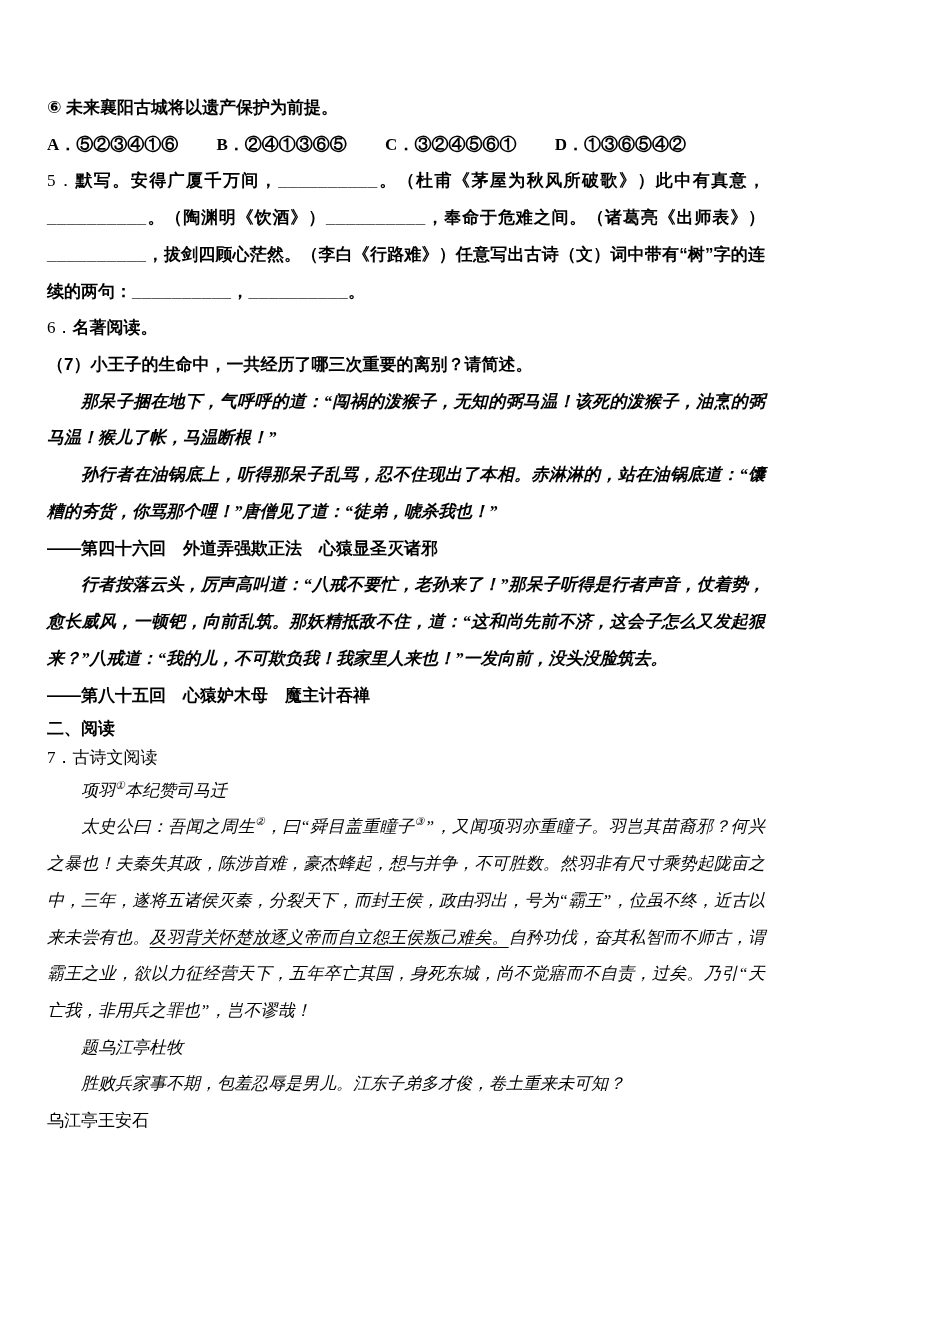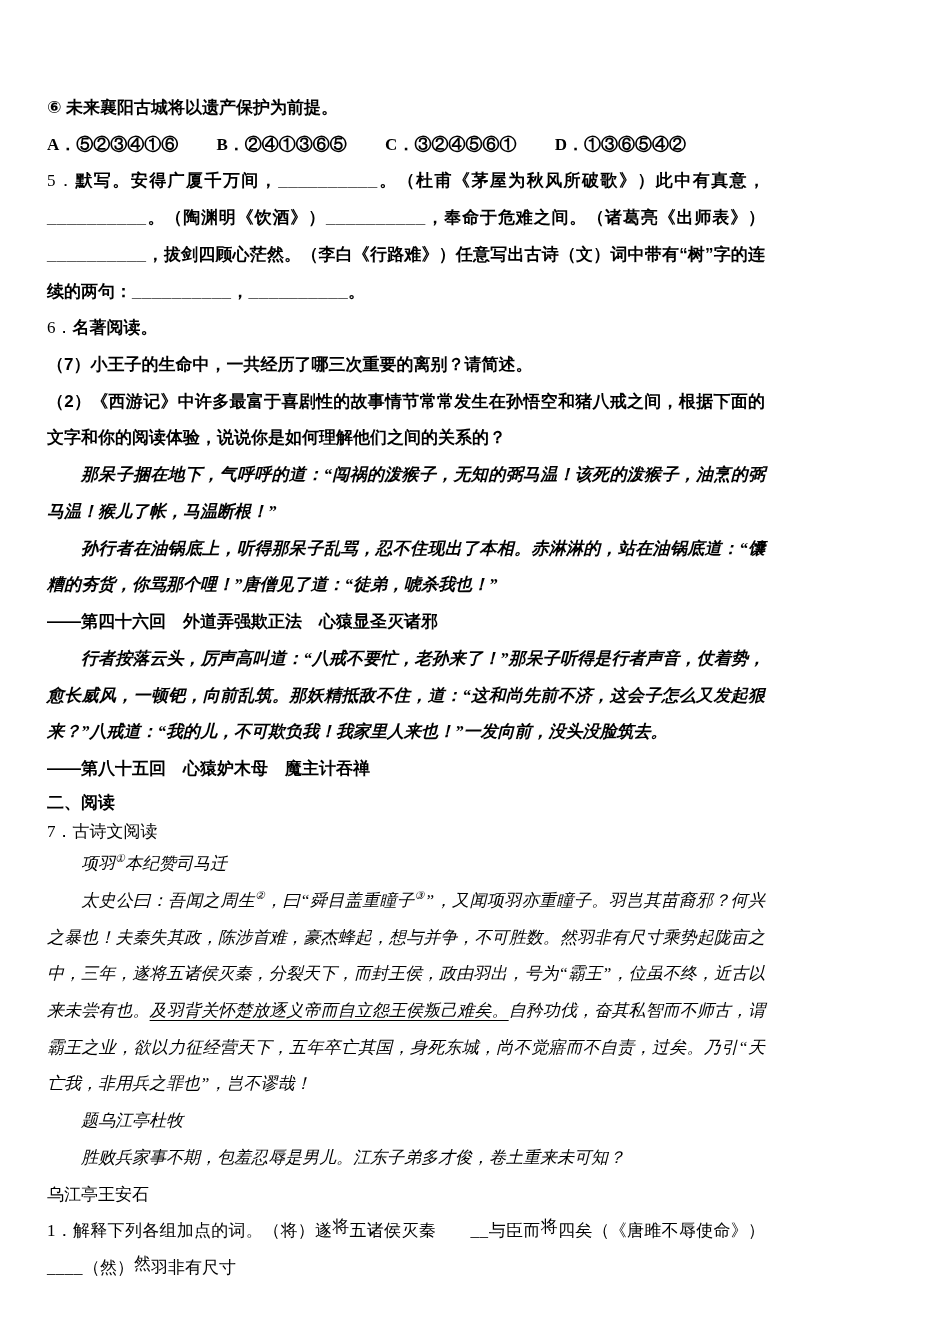--- a/index.html
+++ b/index.html
@@ -46,28 +46,26 @@
 </head>
 <body>
 
 <div class="page">
   <div>
       <p class="para hei"><span>⑥ 未来襄阳古城将以遗产保护为前提。</span></p>
       <p class="para songb"><span>A．⑤②③④①⑥　　 B．②④①③⑥⑤　　 C．③②④⑤⑥①　　 D．①③⑥⑤④②</span></p>
       <p class="para hei"><span class="seg-num">5．</span><span>默写。安得广厦千万间，</span><span class="seg-blank">__________</span><span>。（杜甫《茅屋为秋风所破歌》）此中有真意，</span><span class="seg-blank">__________</span><span>。（陶渊明《饮酒》）</span><span class="seg-blank">__________</span><span>，奉命于危难之间。（诸葛亮《出师表》）</span><span class="seg-blank">__________</span><span>，拔剑四顾心茫然。（李白《行路难》）任意写出古诗（文）词中带有“树”字的连续的两句：</span><span class="seg-blank">__________</span><span>，</span><span class="seg-blank">__________</span><span>。</span></p>
       <p class="para hei"><span class="seg-num">6．</span><span>名著阅读。</span></p>
       <p class="para hei"><span>（7）小王子的生命中，一共经历了哪三次重要的离别？请简述。</span></p>
-      <p class="para hei"><span>（2）《西游记》中许多最富于喜剧性的故事情节常常发生在孙悟空和猪八戒之间，根据下面的文字和你的阅读体验，说说你是如何理解他们之间的关系的？</span></p>
       <p class="para kai indent"><span>那呆子捆在地下，气呼呼的道：“闯祸的泼猴子，无知的弼马温！该死的泼猴子，油烹的弼马温！猴儿了帐，马温断根！”</span></p>
       <p class="para kai indent"><span>孙行者在油锅底上，听得那呆子乱骂，忍不住现出了本相。赤淋淋的，站在油锅底道：“馕糟的夯货，你骂那个哩！”唐僧见了道：“徒弟，唬杀我也！”</span></p>
       <p class="para hei"><span>——第四十六回　外道弄强欺正法　心猿显圣灭诸邪</span></p>
       <p class="para kai indent"><span>行者按落云头，厉声高叫道：“八戒不要忙，老孙来了！”那呆子听得是行者声音，仗着势，愈长威风，一顿钯，向前乱筑。那妖精抵敌不住，道：“这和尚先前不济，这会子怎么又发起狠来？”八戒道：“我的儿，不可欺负我！我家里人来也！”一发向前，没头没脸筑去。</span></p>
       <p class="para hei"><span>——第八十五回　心猿妒木母　魔主计吞禅</span></p>
       <p class="para hei tight"><span>二、阅读</span></p>
       <p class="para song tight"><span>7．古诗文阅读</span></p>
       <p class="para kaiL indent"><span>项羽</span><span class="seg-sup">①</span><span>本纪赞司马迁</span></p>
       <p class="para kaiL indent"><span>太史公曰：吾闻之周生</span><span class="seg-sup">②</span><span>，曰“舜目盖重瞳子</span><span class="seg-sup">③</span><span>”，又闻项羽亦重瞳子。羽岂其苗裔邪？何兴之暴也！夫秦失其政，陈涉首难，豪杰蜂起，想与并争，不可胜数。然羽非有尺寸乘势起陇亩之中，三年，遂将五诸侯灭秦，分裂天下，而封王侯，政由羽出，号为“霸王”，位虽不终，近古以来未尝有也。</span><span class="seg-u">及羽背关怀楚放逐义帝而自立怨王侯叛己难矣。</span><span>自矜功伐，奋其私智而不师古，谓霸王之业，欲以力征经营天下，五年卒亡其国，身死东城，尚不觉寤而不自责，过矣。乃引“天亡我，非用兵之罪也”，岂不谬哉！</span></p>
       <p class="para kaiL indent"><span>题乌江亭杜牧</span></p>
       <p class="para kaiL indent"><span>胜败兵家事不期，包羞忍辱是男儿。江东子弟多才俊，卷土重来未可知？</span></p>
       <p class="para kaiL"><span>乌江亭王安石</span></p>
-      <p class="para song"><span>1．解释下列各组加点的词。（将）遂</span><span class="seg-em">将</span><span>五诸侯灭秦　　</span><span class="seg-blank">__</span><span>与臣而</span><span class="seg-em">将</span><span>四矣（《唐雎不辱使命》）</span><span class="seg-blank">____</span><span>（然）</span><span class="seg-em">然</span><span>羽非有尺寸</span></p>
     </div>
 </div>
 
 </body></html>

